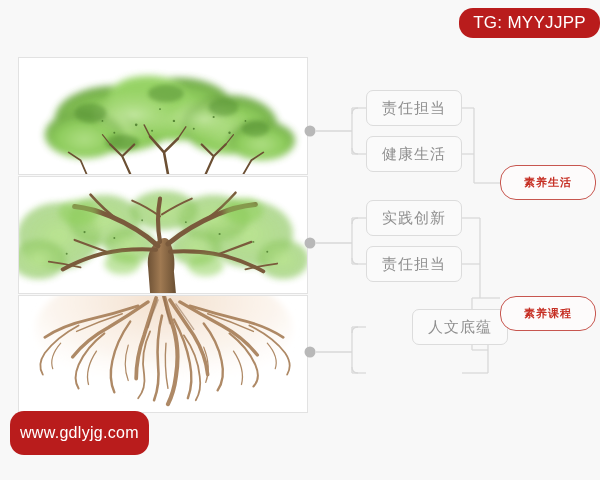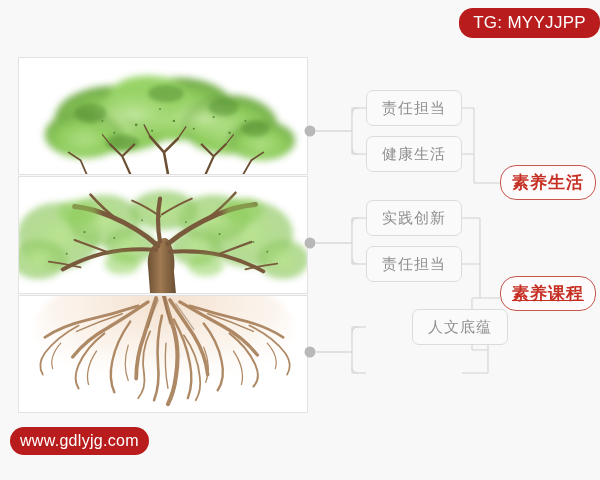--- a/index.html
+++ b/index.html
@@ -38,21 +38,21 @@
   }
   #wm-top {
     right: 0px;
     top: 8px;
     height: 30px;
     padding: 0 14px;
   }
   #wm-bottom {
     left: 10px;
     bottom: 25px;
-    height: 28px;
+    height: 44px;
     padding: 0 10px;
     font-size: 16px;
   }
 
   
   .panel {
     position: absolute;
     left: 18px;
     width: 290px;
     border: 1px solid #e2e2e2;
@@ -90,35 +90,35 @@
     white-space: nowrap;
   }
   .node.red {
     width: 96px;
     height: 35px;
     border: 1px solid #c7564f;
     border-radius: 16px;
     background: #fdfbfb;
     color: #c62f24;
     font-weight: bold;
-    font-size: 17px;
+    font-size: 11px;
     letter-spacing: 1px;
   }
 
   
   #node-zrdd { left: 366px; top: 90px;  }
   #node-jksh { left: 366px; top: 136px; }
   #node-sjcx { left: 366px; top: 200px; }
   #node-xhxx { left: 366px; top: 246px; }
   #node-rwdy { left: 366px; top: 309px; margin-left: 46px; }
   #node-kxsy { left: 366px; top: 355px; }
 
   
   #node-sysh { left: 500px; top: 165px; }
-  #node-sykc { left: 500px; top: 276px; text-decoration: underline; }
+  #node-sykc { left: 500px; top: 296px; }
 </style>
 </head>
 <body>
 
 <div id="canvas">
 
   <div class="panel" id="panel-canopy">
     <svg class="tree-art" viewBox="0 0 290 118" preserveAspectRatio="none">
       <defs>
         <radialGradient id="gCanopy" cx="50%" cy="60%" r="62%">

